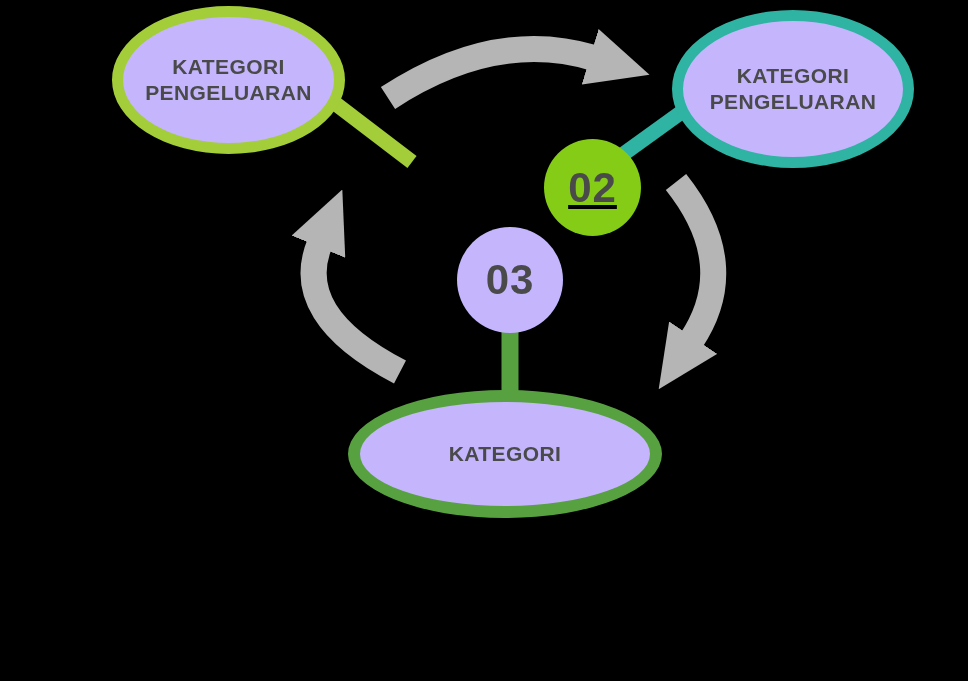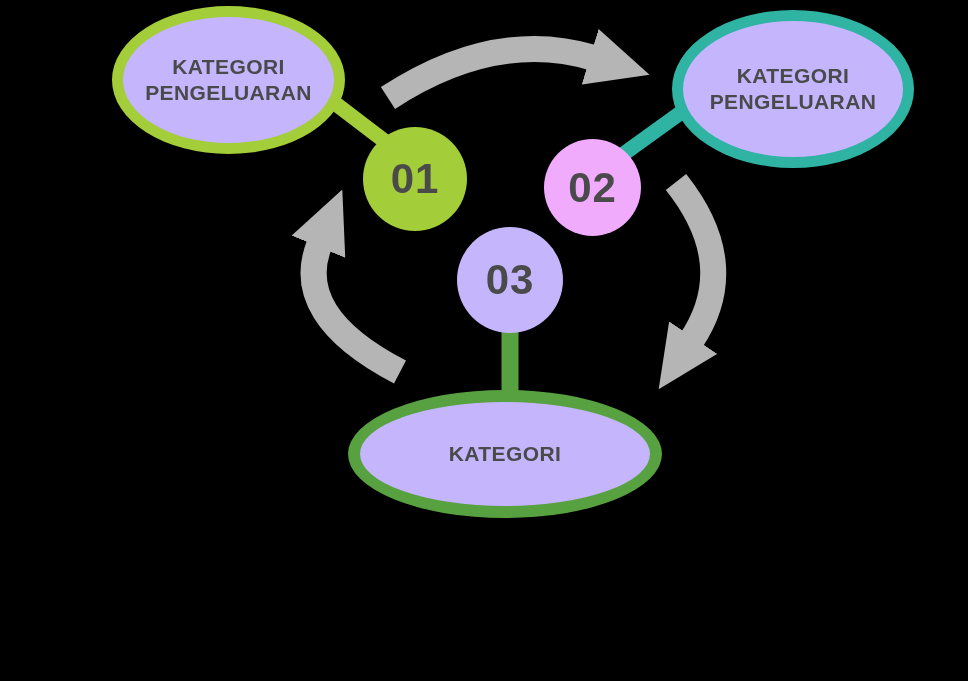--- a/index.html
+++ b/index.html
@@ -48,21 +48,21 @@
   .node-label span { display: block; }
 
   .numcircle {
     position: absolute;
     border-radius: 50%;
     display: flex;
     align-items: center;
     justify-content: center;
   }
   .num-1 { left: 363px; top: 127px; width: 104px; height: 104px; background: #a3cd39; }
-  .num-2 { left: 544px; top: 139px; width: 97px;  height: 97px;  background: #f0abfc; }
+  .num-2 { left: 544px; top: 139px; width: 97px;  height: 97px;  background: #84cc16; text-decoration: underline; }
   .num-3 { left: 457px; top: 227px; width: 106px; height: 106px; background: #c4b5fd; }
 
   .num {
     font-weight: 700;
     font-size: 42px;
     color: #4a4a4a;
     letter-spacing: 1px;
   }
 </style>
 </head>
@@ -99,23 +99,20 @@
       <span>PENGELUARAN</span>
     </div>
   </div>
 
   <div class="ellipse node-3">
     <div class="node-label">
       <span>KATEGORI</span>
     </div>
   </div>
 
-  <div class="numcircle num-1">
-    <span class="num">01</span>
-  </div>
 
   <div class="numcircle num-2">
     <span class="num">02</span>
   </div>
 
   <div class="numcircle num-3">
     <span class="num">03</span>
   </div>
 
 </div>

